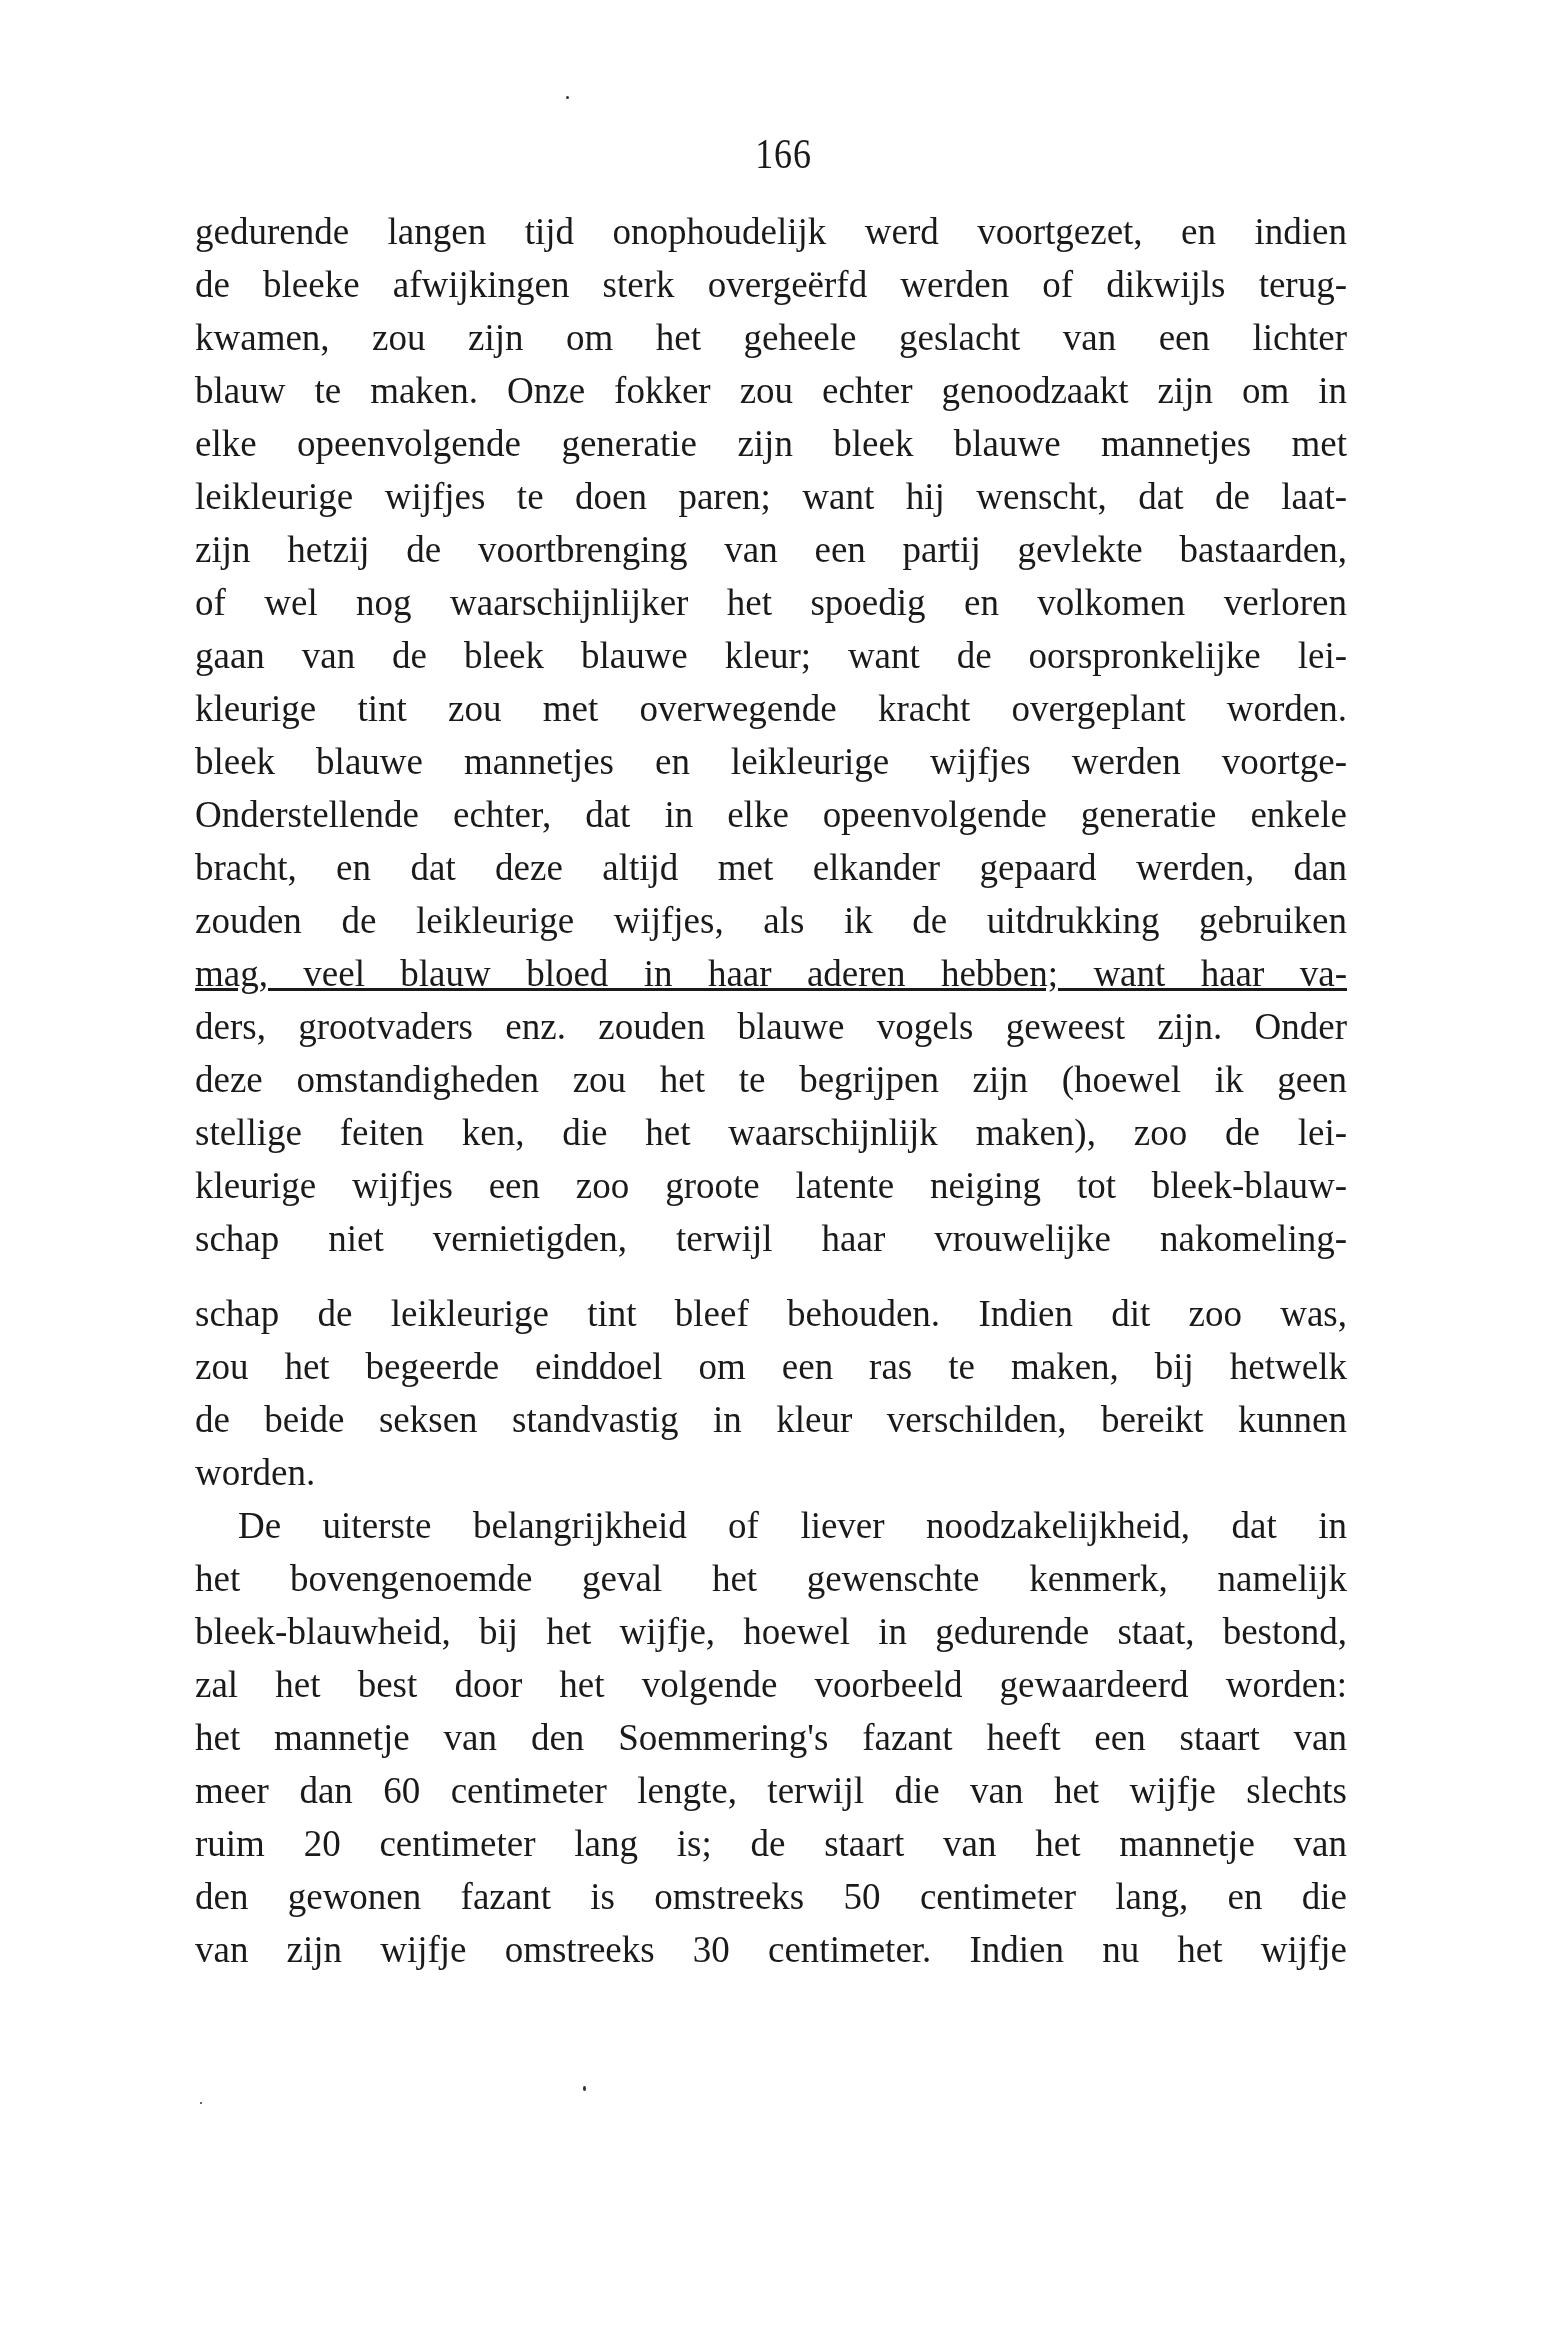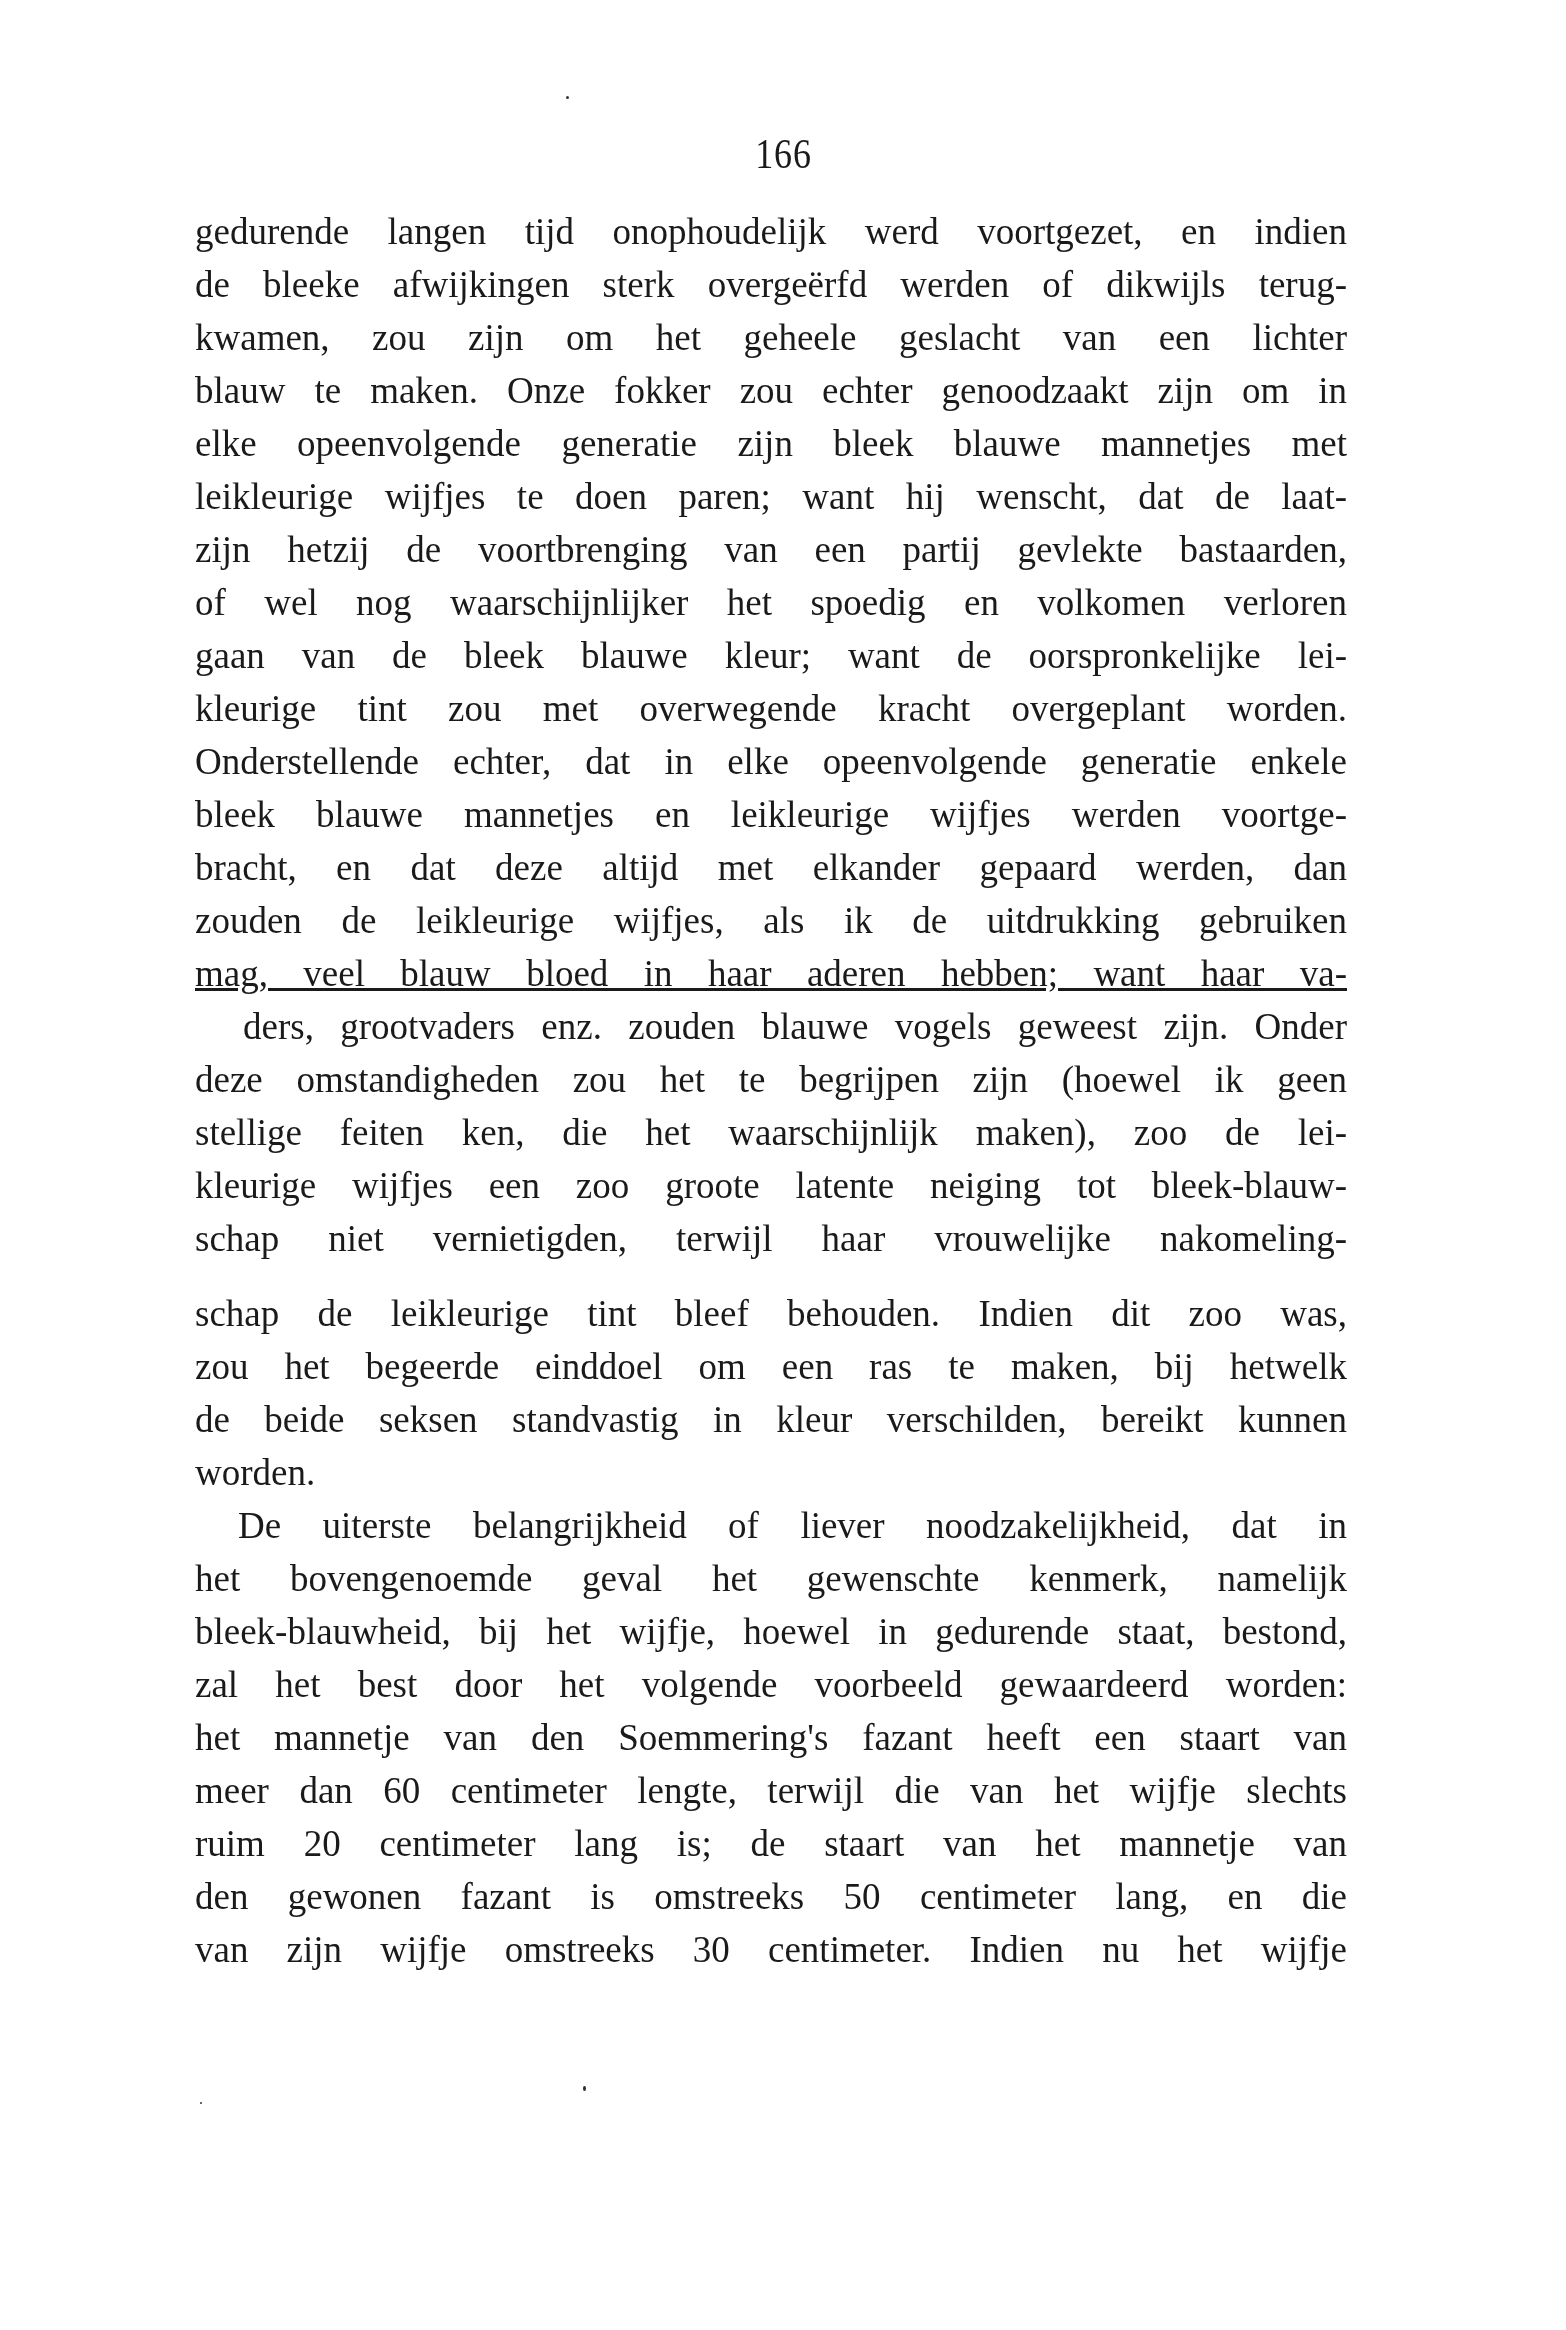--- a/index.html
+++ b/index.html
@@ -71,26 +71,26 @@
         <span class="line" style="display: block; width: auto;">gedurende langen tijd onophoudelijk werd voortgezet, en indien</span>
         <span class="line" style="display: block; width: auto;">de bleeke afwijkingen sterk overgeërfd werden of dikwijls terug-</span>
         <span class="line" style="display: block; width: auto;">kwamen, zou zijn om het geheele geslacht van een lichter</span>
         <span class="line" style="display: block; width: auto;">blauw te maken. Onze fokker zou echter genoodzaakt zijn om in</span>
         <span class="line" style="display: block; width: auto;">elke opeenvolgende generatie zijn bleek blauwe mannetjes met</span>
         <span class="line" style="display: block; width: auto;">leikleurige wijfjes te doen paren; want hij wenscht, dat de laat-</span>
         <span class="line" style="display: block; width: auto;">zijn hetzij de voortbrenging van een partij gevlekte bastaarden,</span>
         <span class="line" style="display: block; width: auto;">of wel nog waarschijnlijker het spoedig en volkomen verloren</span>
         <span class="line" style="display: block; width: auto;">gaan van de bleek blauwe kleur; want de oorspronkelijke lei-</span>
         <span class="line" style="display: block; width: auto;">kleurige tint zou met overwegende kracht overgeplant worden.</span>
+        <span class="line" style="display: block; width: auto;">bleek blauwe mannetjes en leikleurige wijfjes werden voortge-</span>
         <span class="line" style="display: block; width: auto;">Onderstellende echter, dat in elke opeenvolgende generatie enkele</span>
-        <span class="line" style="display: block; width: auto;">bleek blauwe mannetjes en leikleurige wijfjes werden voortge-</span>
         <span class="line" style="display: block; width: auto;">bracht, en dat deze altijd met elkander gepaard werden, dan</span>
         <span class="line" style="display: block; width: auto;">zouden de leikleurige wijfjes, als ik de uitdrukking gebruiken</span>
         <span class="line" style="display: block; width: auto; text-decoration: underline;">mag, veel blauw bloed in haar aderen hebben; want haar va-</span>
-        <span class="line" style="display: block; width: auto; margin-left: 48px;">ders, grootvaders enz. zouden blauwe vogels geweest zijn. Onder</span>
+        <span class="line" style="display: block; width: auto;">ders, grootvaders enz. zouden blauwe vogels geweest zijn. Onder</span>
         <span class="line" style="display: block; width: auto;">deze omstandigheden zou het te begrijpen zijn (hoewel ik geen</span>
         <span class="line" style="display: block; width: auto;">stellige feiten ken, die het waarschijnlijk maken), zoo de lei-</span>
         <span class="line" style="display: block; width: auto;">kleurige wijfjes een zoo groote latente neiging tot bleek-blauw-</span>
         <span class="line" style="display: block; width: auto;">schap niet vernietigden, terwijl haar vrouwelijke nakomeling-</span>
         <span class="line" style="display: block; width: auto; margin-top: 22px;">schap de leikleurige tint bleef behouden. Indien dit zoo was,</span>
         <span class="line" style="display: block; width: auto;">zou het begeerde einddoel om een ras te maken, bij hetwelk</span>
         <span class="line" style="display: block; width: auto;">de beide seksen standvastig in kleur verschilden, bereikt kunnen</span>
         <span class="line last" style="display: block; width: auto;">worden.</span>
       </div>
     <div id="para-1">

